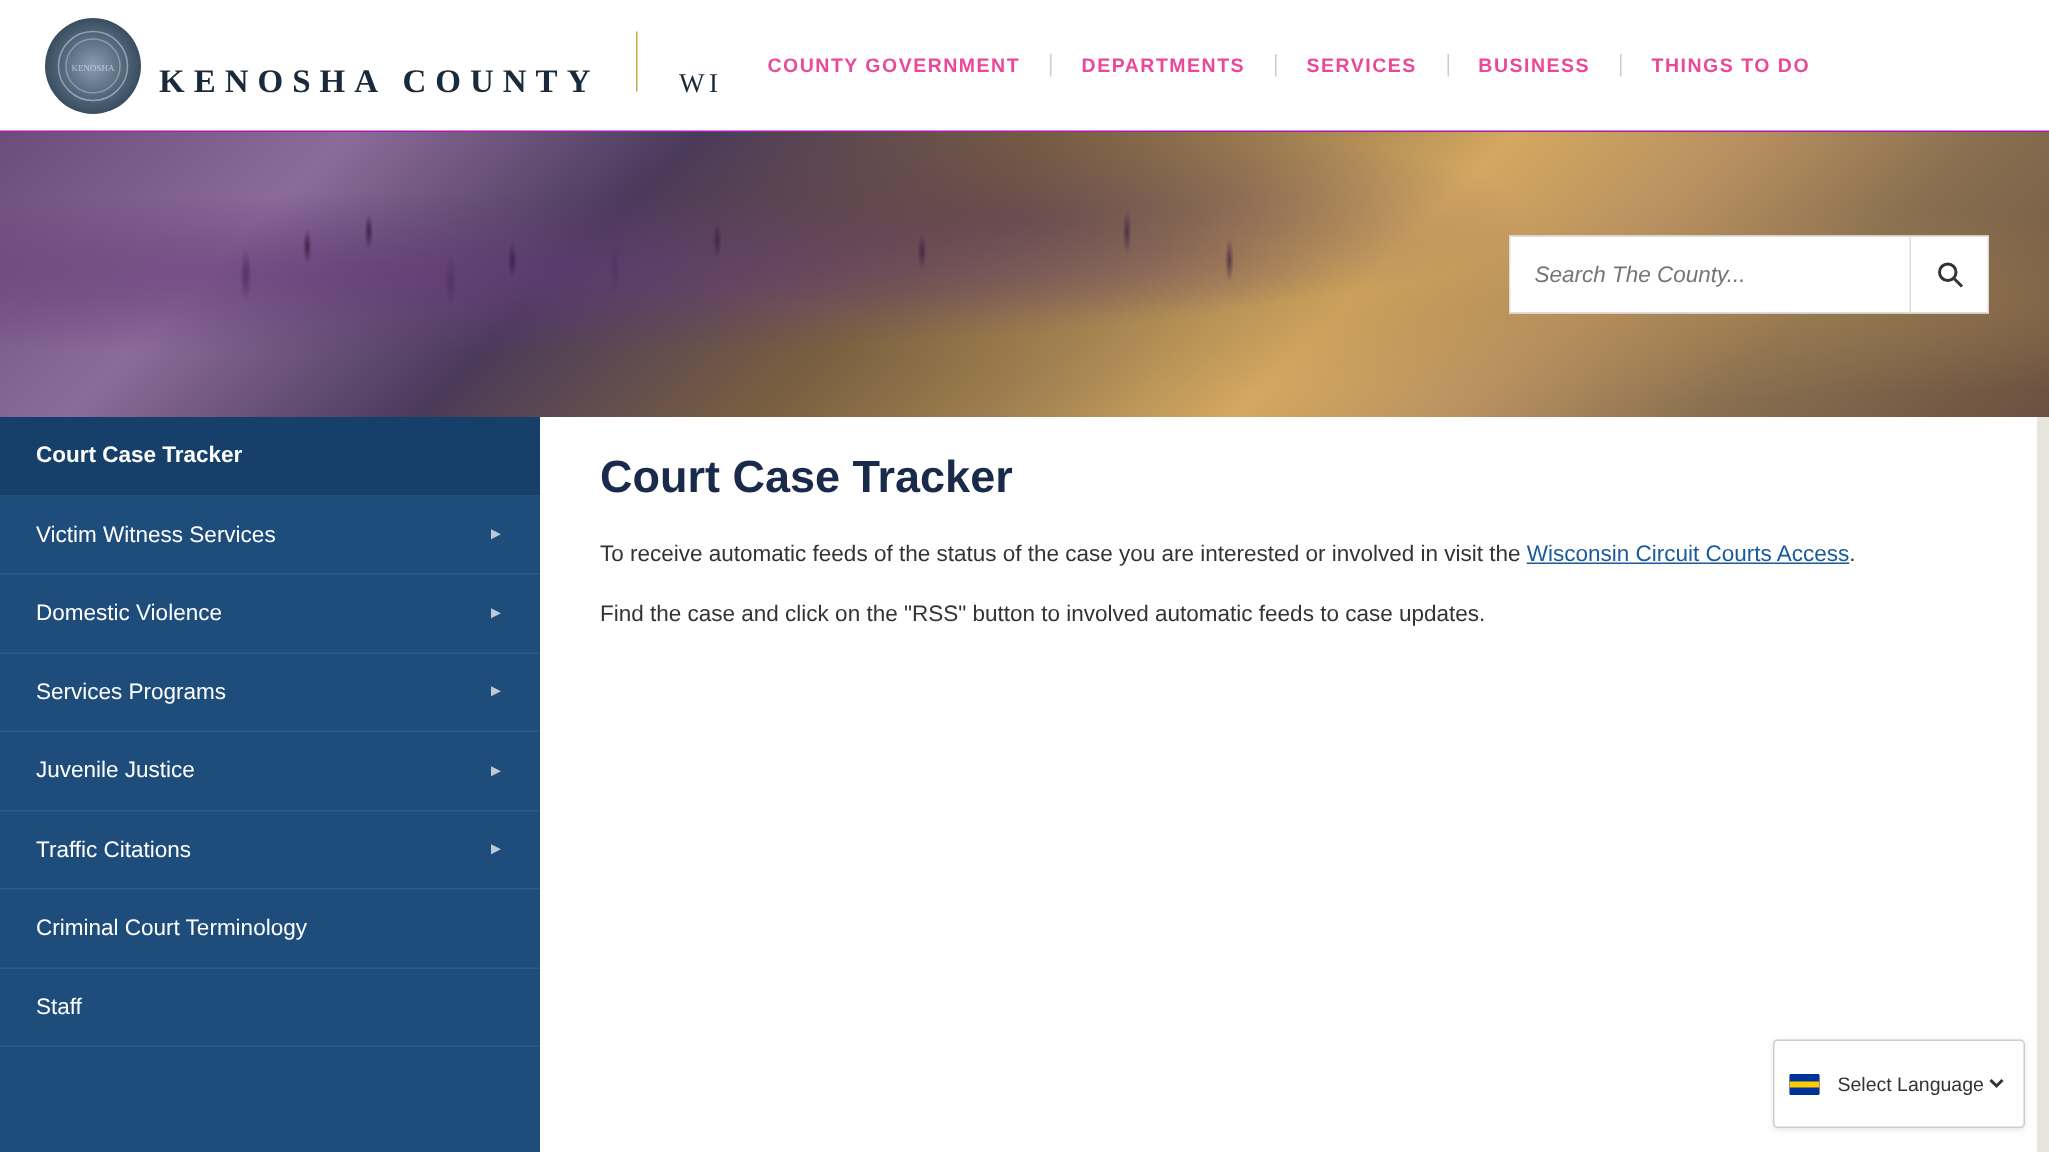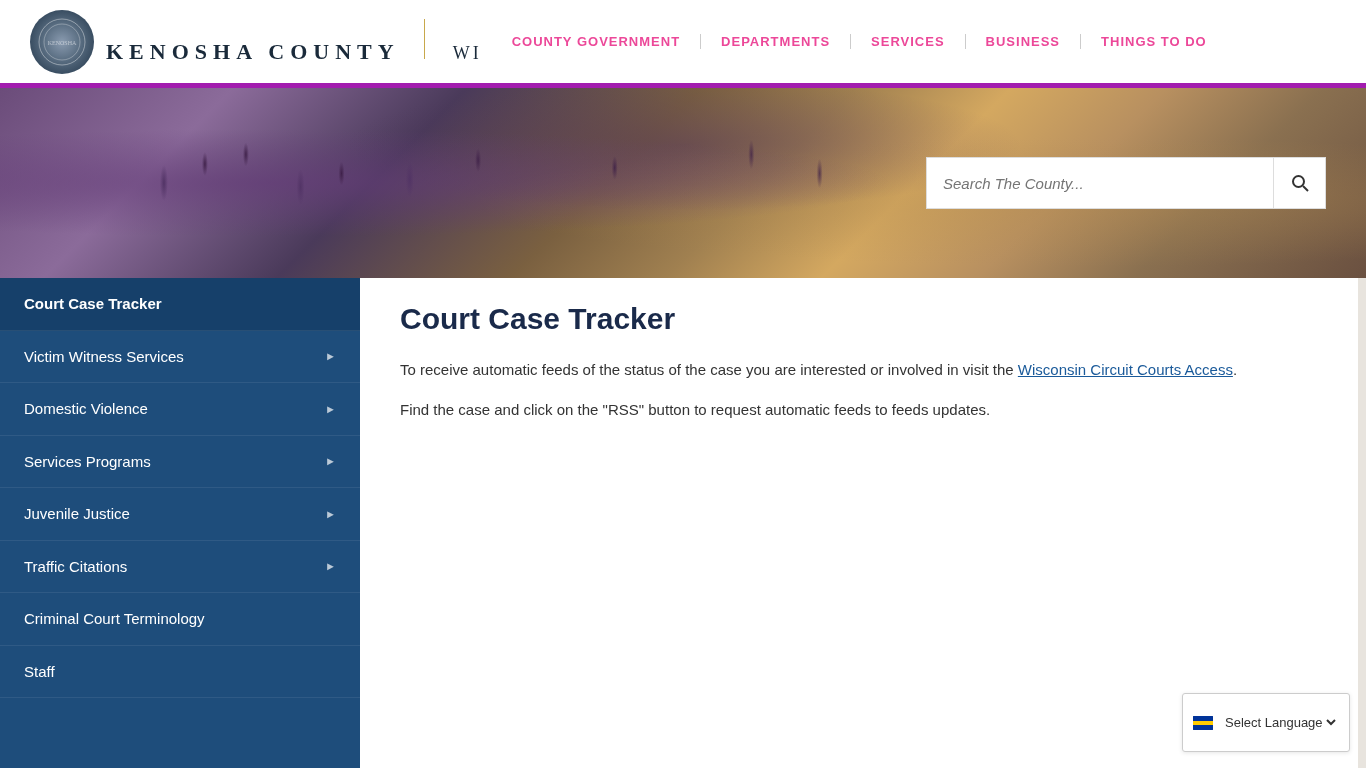--- a/index.html
+++ b/index.html
@@ -5,21 +5,21 @@
     * { margin: 0; padding: 0; box-sizing: border-box; }
     body { font-family: Arial, sans-serif; width: 1366px; height: 768px; overflow: hidden; background: #f0ede8; }
 
     
     .header {
       background: white;
       height: 88px;
       display: flex;
       align-items: center;
       padding: 0 30px;
-      border-bottom: 5px solid #a21caf;
+      border-bottom: 1px solid #a21caf;
       position: relative;
       z-index: 10;
     }
     .logo-area {
       display: flex;
       align-items: center;
       gap: 12px;
       flex-shrink: 0;
     }
     .logo-seal {
@@ -111,21 +111,21 @@
     }
     .hero-search {
       position: absolute;
       right: 40px;
       top: 50%;
       transform: translateY(-50%);
       display: flex;
       align-items: center;
       background: white;
       border: 1px solid #ddd;
-      width: 400px;
+      width: 320px;
       height: 52px;
     }
     .hero-search input {
       flex: 1;
       border: none;
       outline: none;
       padding: 0 16px;
       font-size: 15px;
       color: #999;
       font-style: italic;
@@ -339,21 +339,21 @@
   </nav>
 
   <main class="content-area">
 
     <h1 class="page-title">Court Case Tracker</h1>
 
     <p class="content-text">
       <span>To receive automatic feeds of the status of the case you are interested or involved in visit the </span><a href="#" class="content-link">Wisconsin Circuit Courts Access</a><span>.</span>
     </p>
 
-    <p class="content-text">Find the case and click on the "RSS" button to request automatic feeds to feeds updates.</p>
+    <p class="content-text">Find the case and click on the "RSS" button to involved automatic feeds to case updates.</p>
   </main>
 
   <div class="right-bar"></div>
 </div>
 
 <div class="language-selector">
   <div class="language-icon">
     <svg width="20" height="14" viewBox="0 0 20 14">
       <rect width="20" height="14" fill="#003399"></rect>
       <rect width="20" height="4" y="5" fill="#FFCC00"></rect>

